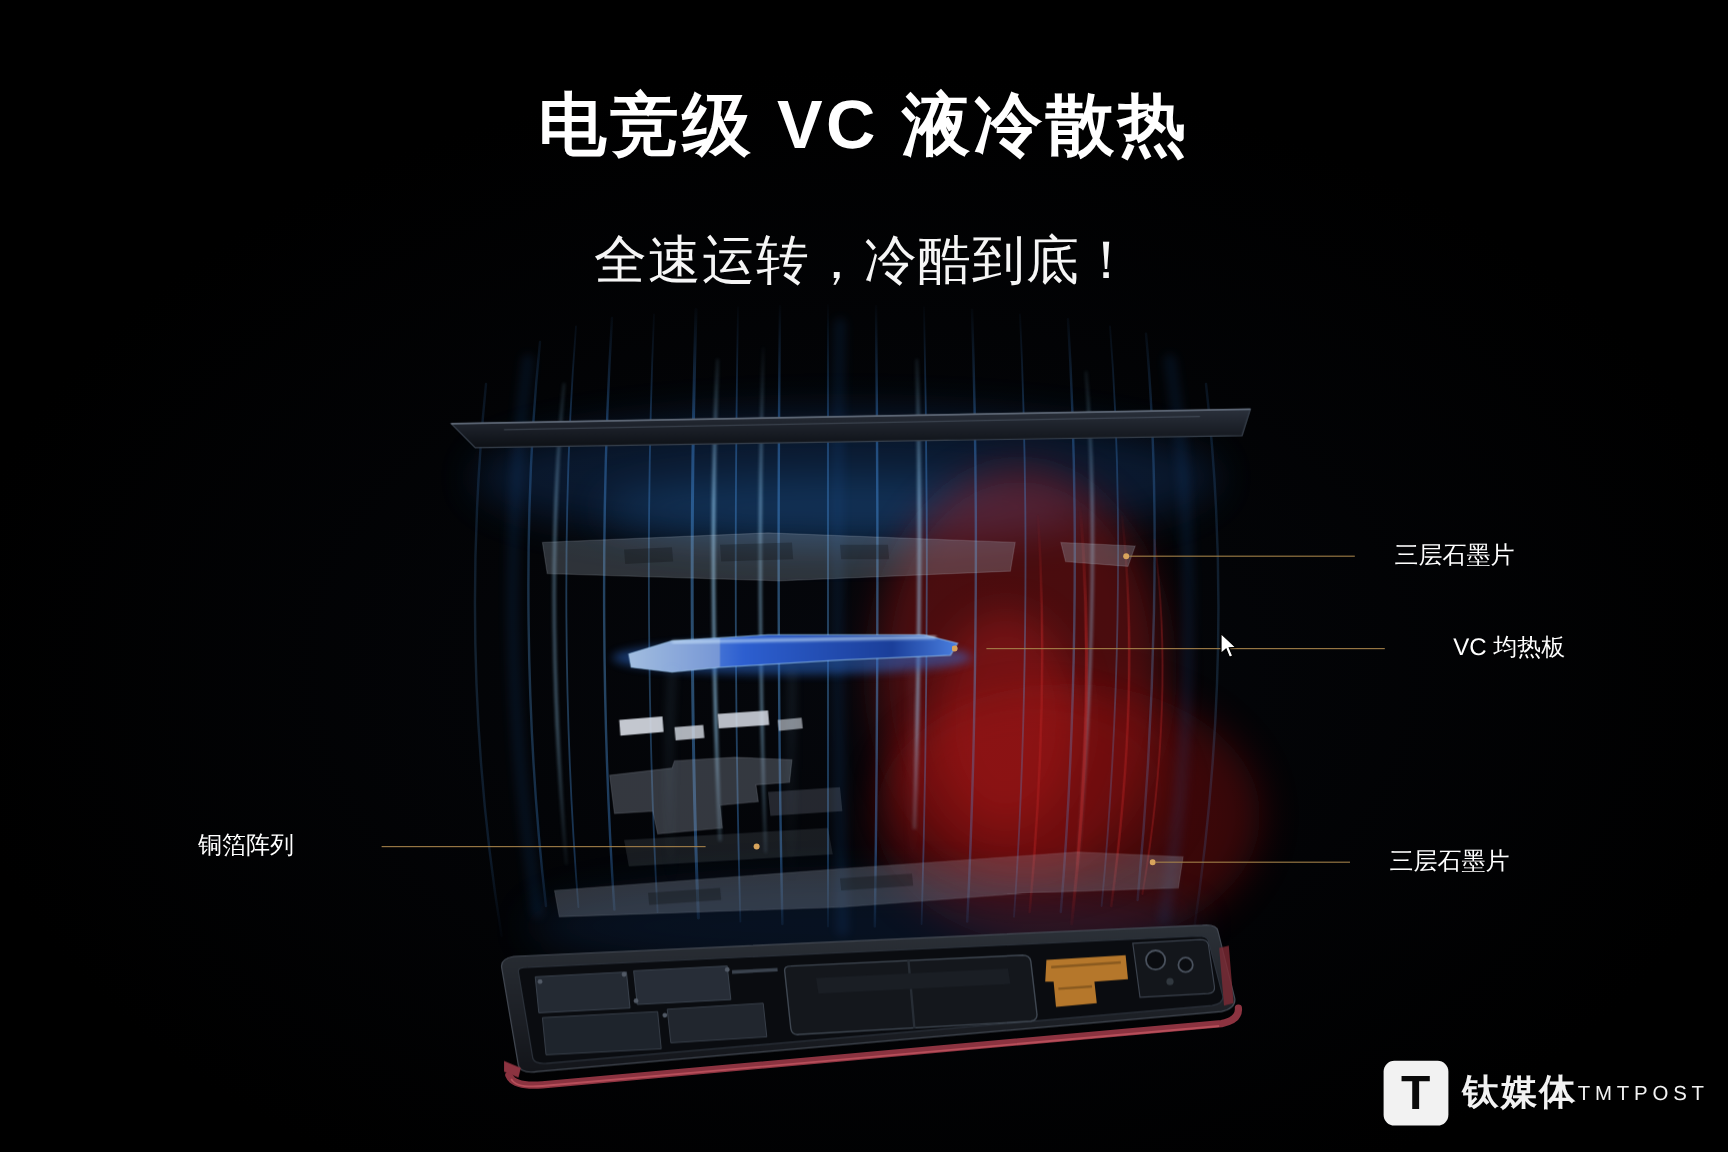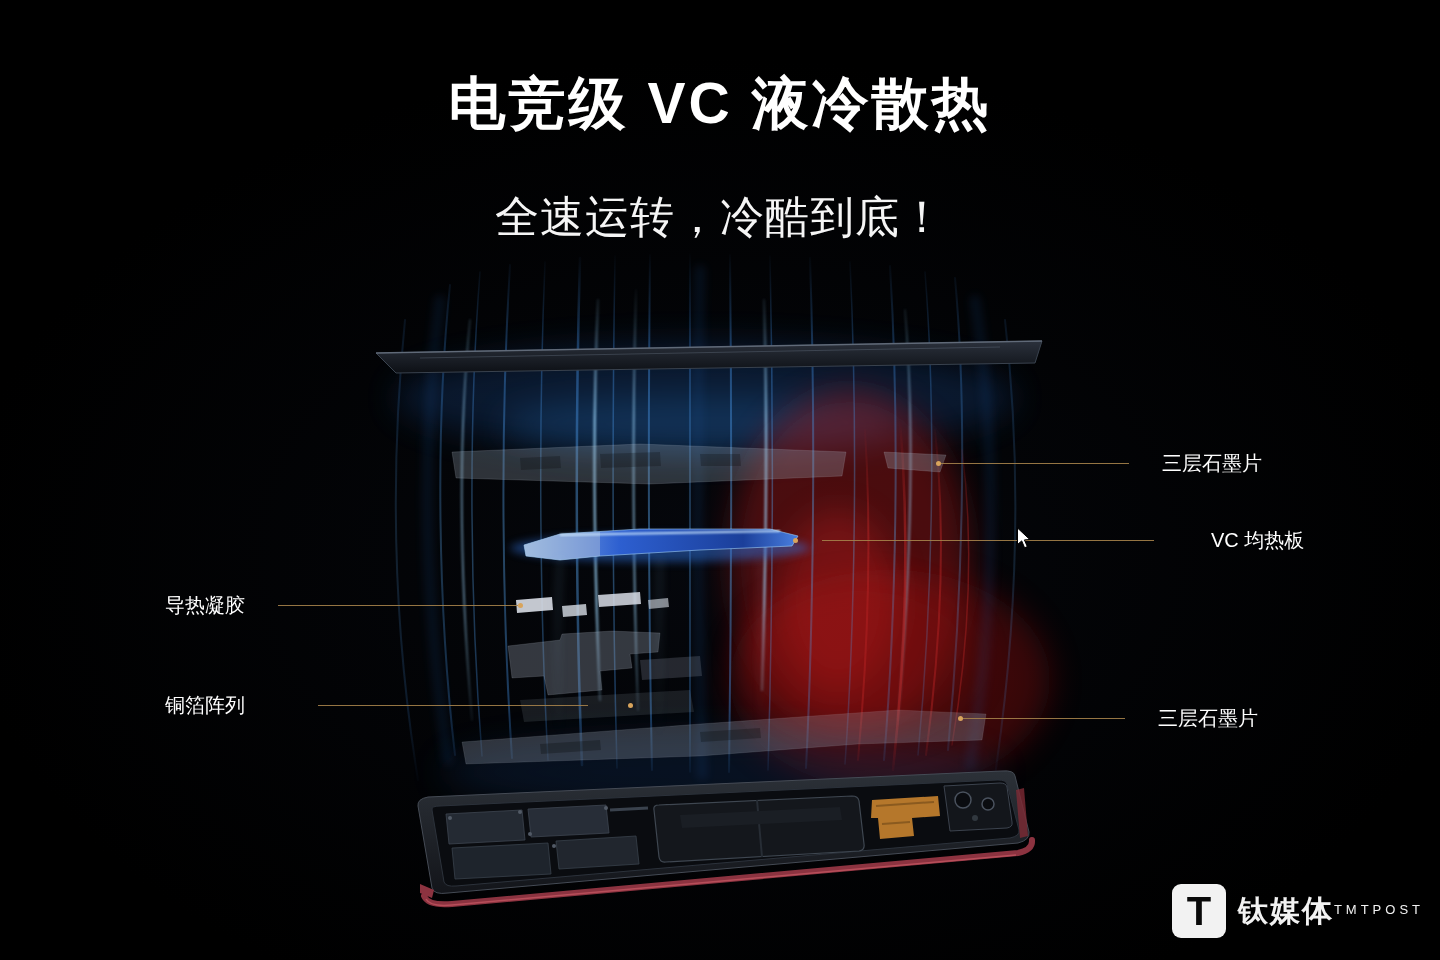--- a/index.html
+++ b/index.html
@@ -49,21 +49,21 @@
     position: absolute; right: 16px; bottom: 22px;
     display: flex; align-items: center; gap: 12px; opacity: .95;
   }
   .wm-icon {
     width: 54px; height: 54px; background: #ffffff; border-radius: 9px;
     display: flex; align-items: center; justify-content: center;
     font-size: 40px; font-weight: 700; color: #0b0b0b;
   }
   .wm-text { display: flex; flex-direction: row; line-height: 1; }
   .wm-cn { font-size: 30px; font-weight: 600; letter-spacing: 2px; color: #fff; }
-  .wm-en { font-size: 13px; font-weight: 500; letter-spacing: 4px; margin-top: 7px; color: #fff; }
+  .wm-en { font-size: 17px; font-weight: 500; letter-spacing: 4px; margin-top: 7px; color: #fff; }
 </style>
 </head>
 <body>
 
 <div class="stage">
 
   <svg class="artwork" width="1440" height="960" viewBox="0 0 1440 960">
     <defs>
       <filter id="blurS" x="-50%" y="-50%" width="200%" height="200%">
           <feGaussianBlur stdDeviation="1.2"></feGaussianBlur>
@@ -243,25 +243,20 @@
     <span class="line"></span>
     <span class="label">三层石墨片</span>
   </div>
 
   <div class="callout right" id="co-vc">
     <span class="dot"></span>
     <span class="line"></span>
     <span class="label">VC 均热板</span>
   </div>
 
-  <div class="callout left" id="co-gel">
-    <span class="label">导热凝胶</span>
-    <span class="line"></span>
-    <span class="dot"></span>
-  </div>
 
   <div class="callout left" id="co-copper">
     <span class="label">铜箔阵列</span>
     <span class="line"></span>
     <span class="dot"></span>
   </div>
 
   <div class="callout right" id="co-graphite-bottom">
     <span class="dot"></span>
     <span class="line"></span>

